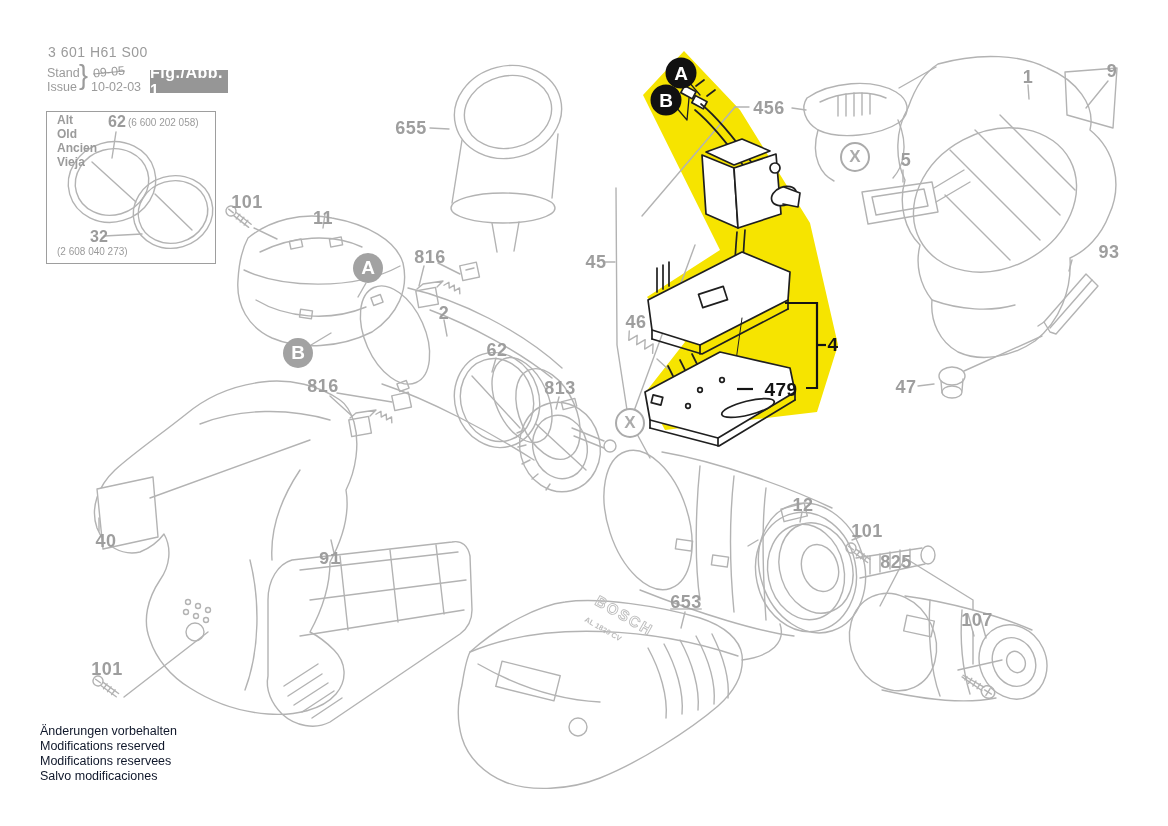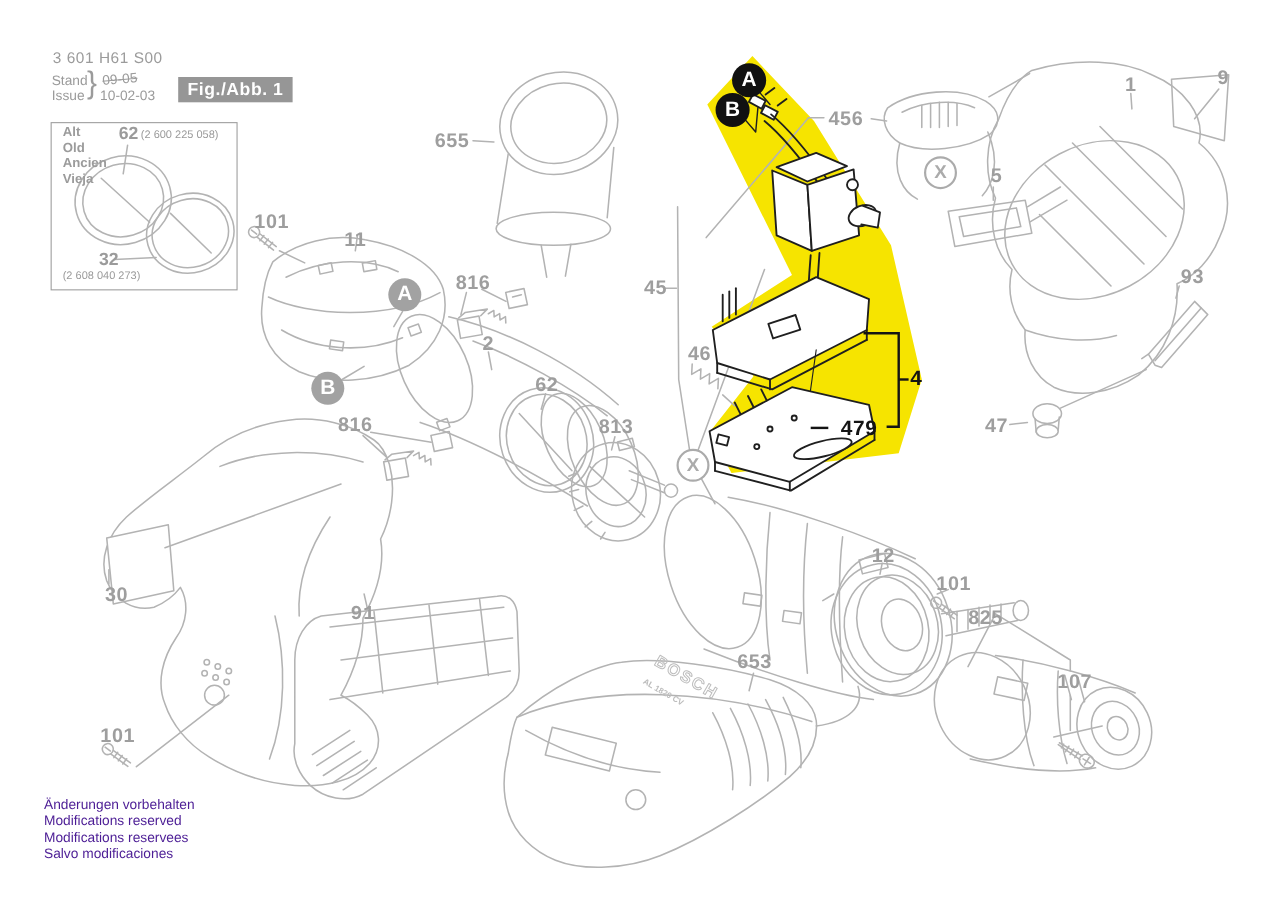--- a/index.html
+++ b/index.html
@@ -16,31 +16,31 @@
   .marker.black-badge{width:31px;height:31px;background:#111;color:#fff;font-size:19px;}
   .marker.gray-badge{width:30px;height:30px;background:#a2a2a2;color:#fff;font-size:19px;}
   .marker.circle-x{width:26px;height:26px;background:#fff;border:2px solid #ababab;
                    color:#ababab;font-size:17px;}
   #part-code{left:48px;top:44px;font-size:14px;letter-spacing:.5px;}
   #stand-label{left:47px;top:66px;font-size:12.5px;}
   #issue-label{left:47px;top:80px;font-size:12.5px;}
   #brace{left:79px;top:60px;font-size:27px;transform:scaleY(1.05);}
   #old-date{left:93px;top:65px;font-size:12.5px;text-decoration:line-through;transform:rotate(-5deg);}
   #new-date{left:91px;top:80px;font-size:12.5px;}
-  #fig-badge{position:absolute;left:162px;top:70px;width:104px;height:23px;background:#969696;
+  #fig-badge{position:absolute;left:150px;top:70px;width:78px;height:23px;background:#969696;
              color:#fff;font-weight:bold;font-size:16px;display:flex;align-items:center;
              justify-content:center;letter-spacing:.5px;}
   #legend-box{position:absolute;left:46px;top:111px;width:168px;height:151px;
               border:1.3px solid #9e9e9e;}
   .legend-line{font-size:12px;font-weight:bold;}
   #legend-62{left:108px;top:113px;font-size:16px;font-weight:bold;}
   #legend-62-code{left:128px;top:117px;font-size:10px;}
   #legend-61{left:90px;top:228px;font-size:16px;font-weight:bold;}
   #legend-61-code{left:57px;top:246px;font-size:10px;}
-  .footer-line{left:40px;font-size:12.5px;color:#4c1d95;}
+  .footer-line{left:40px;font-size:12.5px;color:#0f172a;}
 </style>
 </head>
 <body>
 
 <div id="stage">
 
 <svg id="art" width="1168" height="826" viewBox="0 0 1168 826">
 
   <polygon id="hl" points="684,51 740,110 810,223 838,345 817,412 665,430 645,393 685,342 647,297 720,250 643,95" fill="#F6E400"></polygon>
 
@@ -375,21 +375,21 @@
   <div class="txt" id="old-date">09-05</div>
   <div class="txt" id="new-date">10-02-03</div>
   <div id="fig-badge" style="background: rgb(150, 150, 150);">Fig./Abb. 1</div>
 
   <div id="legend-box"></div>
   <div class="txt legend-line" style="left:57px;top:113px">Alt</div>
   <div class="txt legend-line" style="left:57px;top:127px">Old</div>
   <div class="txt legend-line" style="left:57px;top:141px">Ancien</div>
   <div class="txt legend-line" style="left:57px;top:155px">Vieja</div>
   <div class="txt" id="legend-62">62</div>
-  <div class="txt" id="legend-62-code">(2 600 225 058)</div>
+  <div class="txt" id="legend-62-code">(6 600 202 058)</div>
   <div class="txt" id="legend-61">32</div>
   <div class="txt" id="legend-61-code">(2 608 040 273)</div>
 
   <div class="txt footer-line" style="top:724px">Änderungen vorbehalten</div>
   <div class="txt footer-line" style="top:739px">Modifications reserved</div>
   <div class="txt footer-line" style="top:754px">Modifications reservees</div>
   <div class="txt footer-line" style="top:769px">Salvo modificaciones</div>
 <div class="callout" style="left: 247px; top: 202px;">101</div>
       <div class="callout" style="left: 323px; top: 218px;">11</div>
       <div class="callout" style="left: 411px; top: 128px;">655</div>
@@ -399,26 +399,26 @@
       <div class="callout" style="left: 497px; top: 350px;">62</div>
       <div class="callout" style="left: 560px; top: 388px;">813</div>
       <div class="callout" style="left: 596px; top: 262px;">45</div>
       <div class="callout" style="left: 636px; top: 322px;">46</div>
       <div class="callout" style="left: 769px; top: 108px;">456</div>
       <div class="callout black" style="left: 833px; top: 345px;">4</div>
       <div class="callout black" style="left: 781px; top: 390px;">479</div>
       <div class="callout" style="left: 906px; top: 160px;">5</div>
       <div class="callout" style="left: 1028px; top: 77px;">1</div>
       <div class="callout" style="left: 1112px; top: 71px;">9</div>
-      <div class="callout" style="left: 1084px; top: 252px;">93</div>
+      <div class="callout" style="left: 1109px; top: 252px;">93</div>
       <div class="callout" style="left: 906px; top: 387px;">47</div>
-      <div class="callout" style="left: 106px; top: 541px;">30</div>
+      <div class="callout" style="left: 106px; top: 541px;">40</div>
       <div class="callout" style="left: 330px; top: 559px; font-family: Liberation Mono, monospace;">91</div>
       <div class="callout" style="left: 107px; top: 669px;">101</div>
-      <div class="callout" style="left: 686px; top: 602px;">653</div>
+      <div class="callout" style="left: 686px; top: 602px; text-decoration: underline;">653</div>
       <div class="callout" style="left: 803px; top: 505px;">12</div>
       <div class="callout" style="left: 867px; top: 531px;">101</div>
       <div class="callout" style="left: 896px; top: 562px;">825</div>
       <div class="callout" style="left: 977px; top: 620px;">107</div>
       <div class="marker black-badge" style="left: 681px; top: 73px;">A</div>
       <div class="marker black-badge" style="left: 666px; top: 100px;">B</div>
       <div class="marker gray-badge" style="left: 368px; top: 268px;">A</div>
       <div class="marker gray-badge" style="left: 298px; top: 353px;">B</div>
       <div class="marker circle-x" style="left: 855px; top: 157px;">X</div>
       <div class="marker circle-x" style="left: 630px; top: 423px;">X</div>

